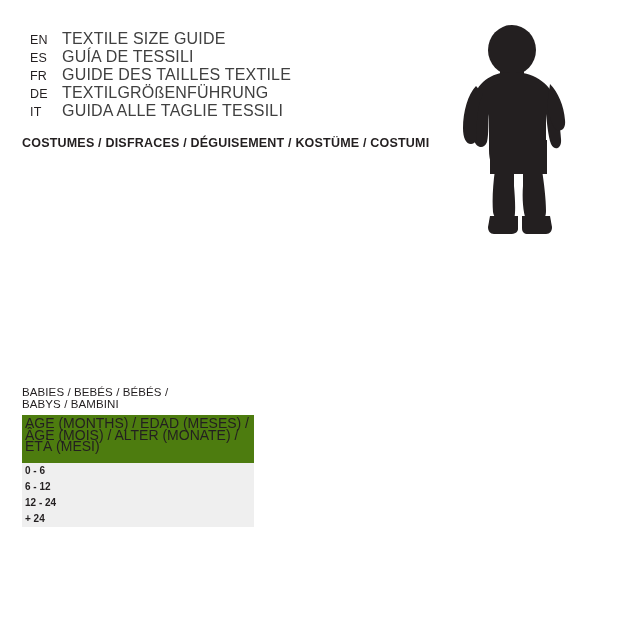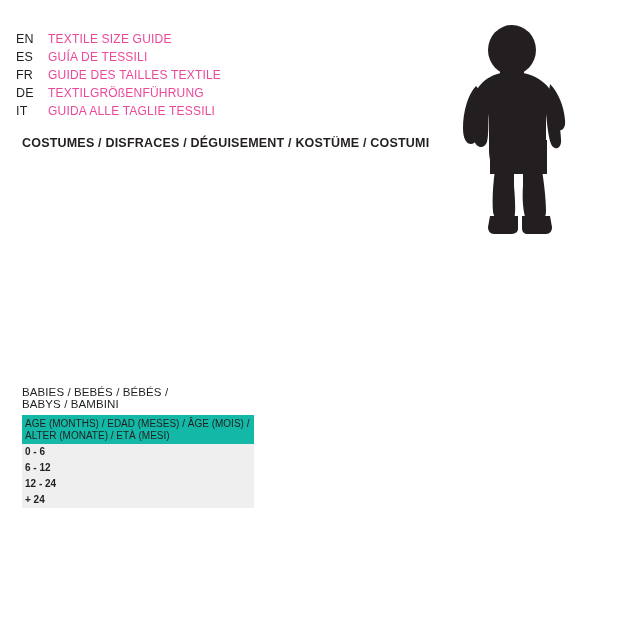--- a/index.html
+++ b/index.html
@@ -17,41 +17,41 @@
   }
   .page {
     position: relative;
     width: 620px;
     height: 620px;
   }
 
   
   .lang-block {
     position: absolute;
-    left: 16px;
+    left: 30px;
     top: 30px;
     width: 420px;
   }
   .lang-row {
     display: flex;
     align-items: baseline;
     height: 18px;
     line-height: 18px;
   }
   .lang-code {
     width: 32px;
     flex: 0 0 32px;
     font-size: 12.5px;
     letter-spacing: 0.2px;
     color: #231f20;
   }
   .lang-text {
-    font-size: 12px;
+    font-size: 16px;
     letter-spacing: 0.2px;
-    color: #ec4899;
+    color: #404040;
   }
 
   
   .costume-heading {
     position: absolute;
     left: 22px;
     top: 136px;
     font-size: 12.5px;
     font-weight: bold;
     letter-spacing: 0.2px;
@@ -89,24 +89,24 @@
     table-layout: fixed;
   }
   table.size-table td {
     font-size: 10px;
     color: #231f20;
     padding: 2px 3px 2px 3px;
     line-height: 12px;
     border: none;
   }
   tr.header-row td {
-    background: #14b8a6;
-    font-size: 10px;
+    background: #4d7c0f;
+    font-size: 14px;
     line-height: 11.5px;
-    padding: 3px 3px 3px 3px;
+    padding: 3px 3px 10px 3px;
   }
   tr.odd-row td {
     background: #efefef;
     font-weight: bold;
   }
 </style>
 </head>
 <body>
 
 <div class="page">

